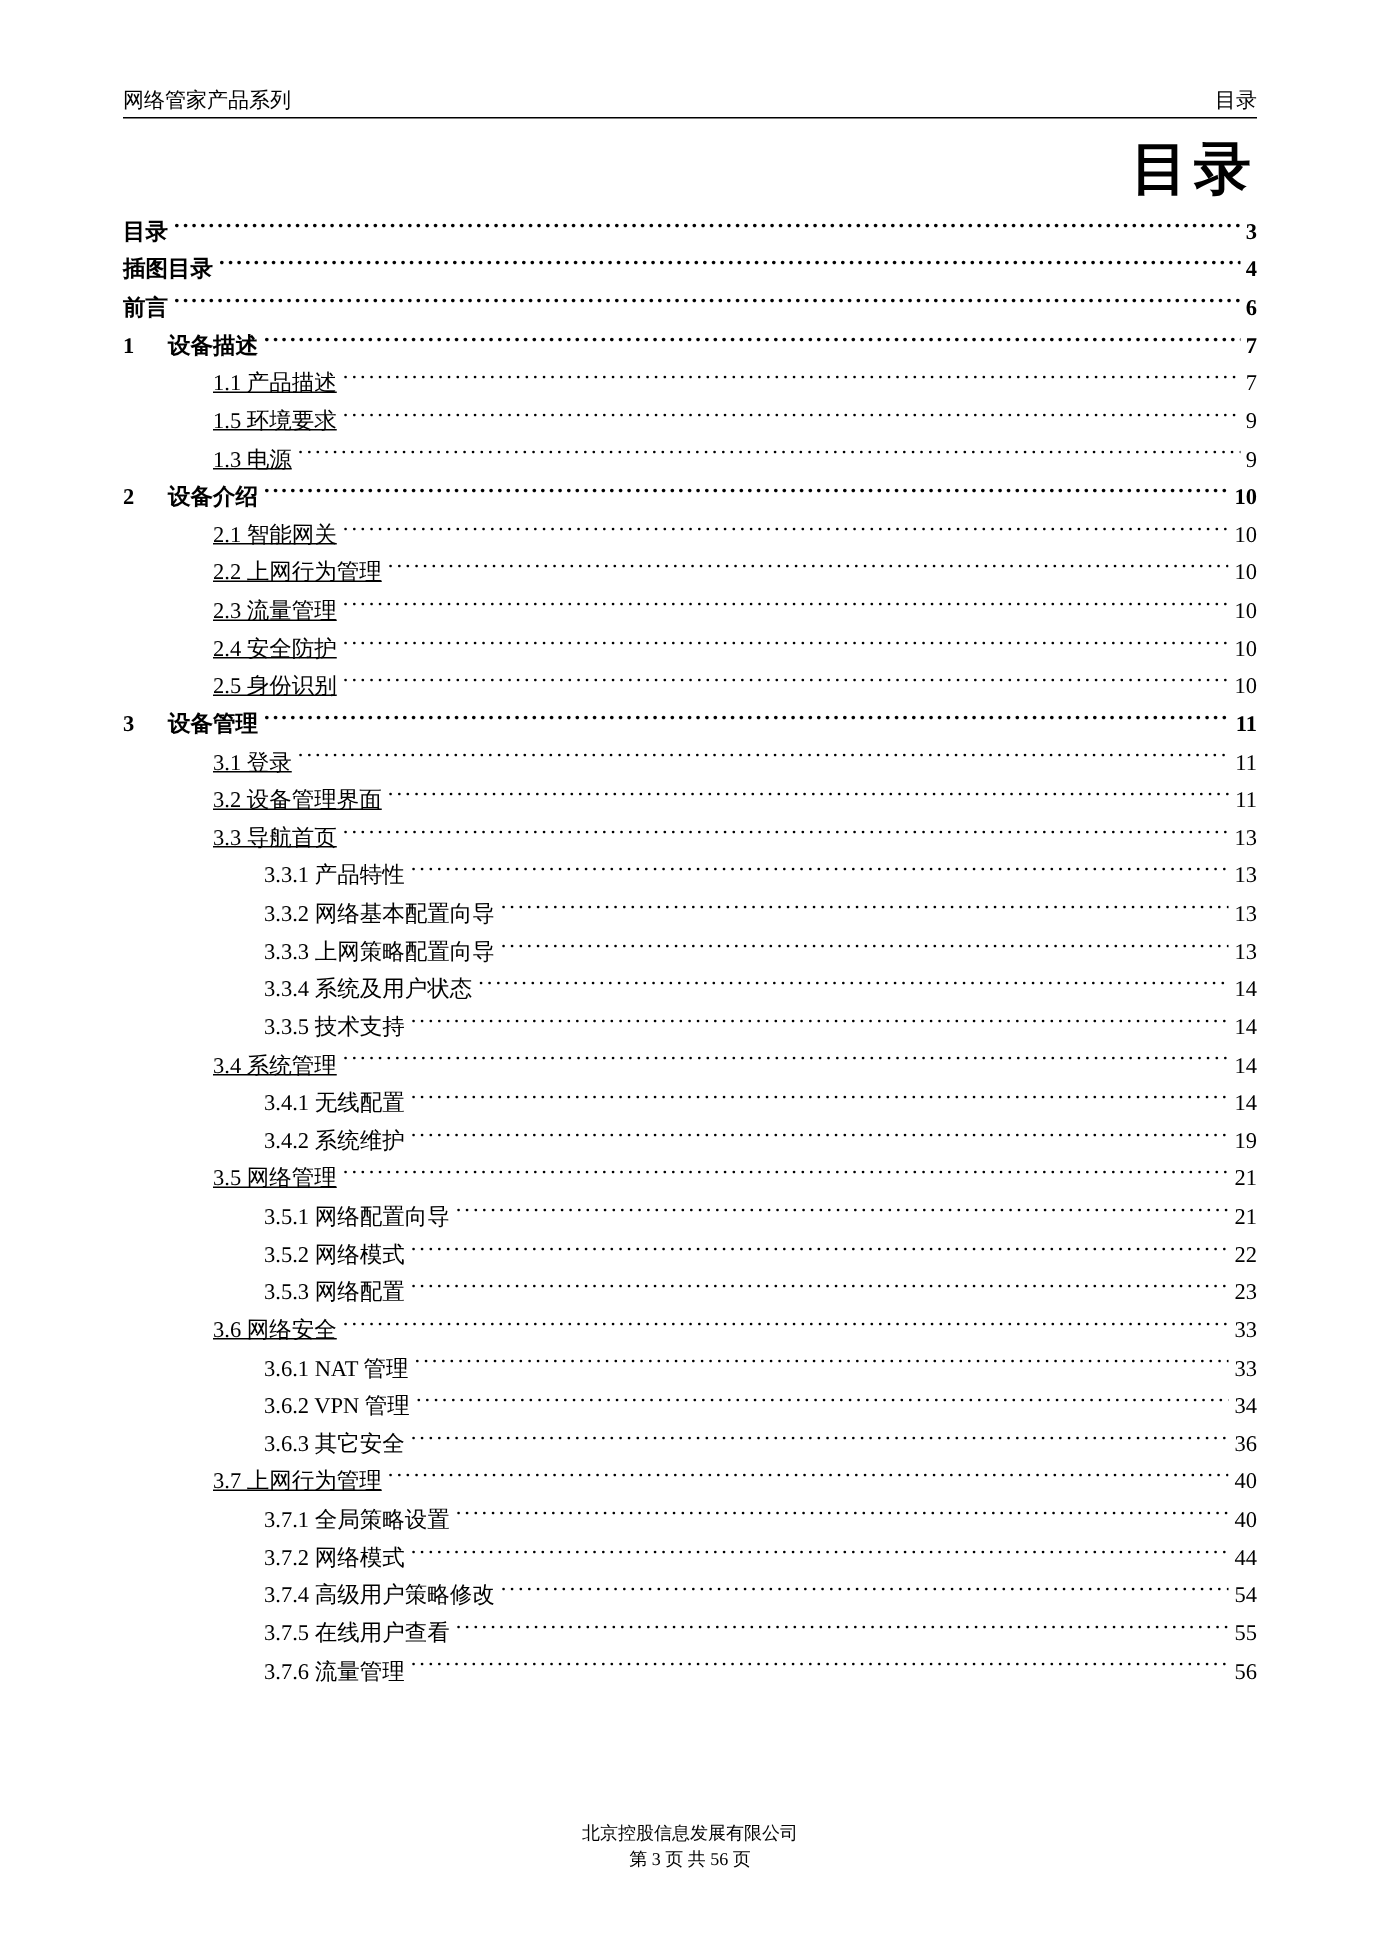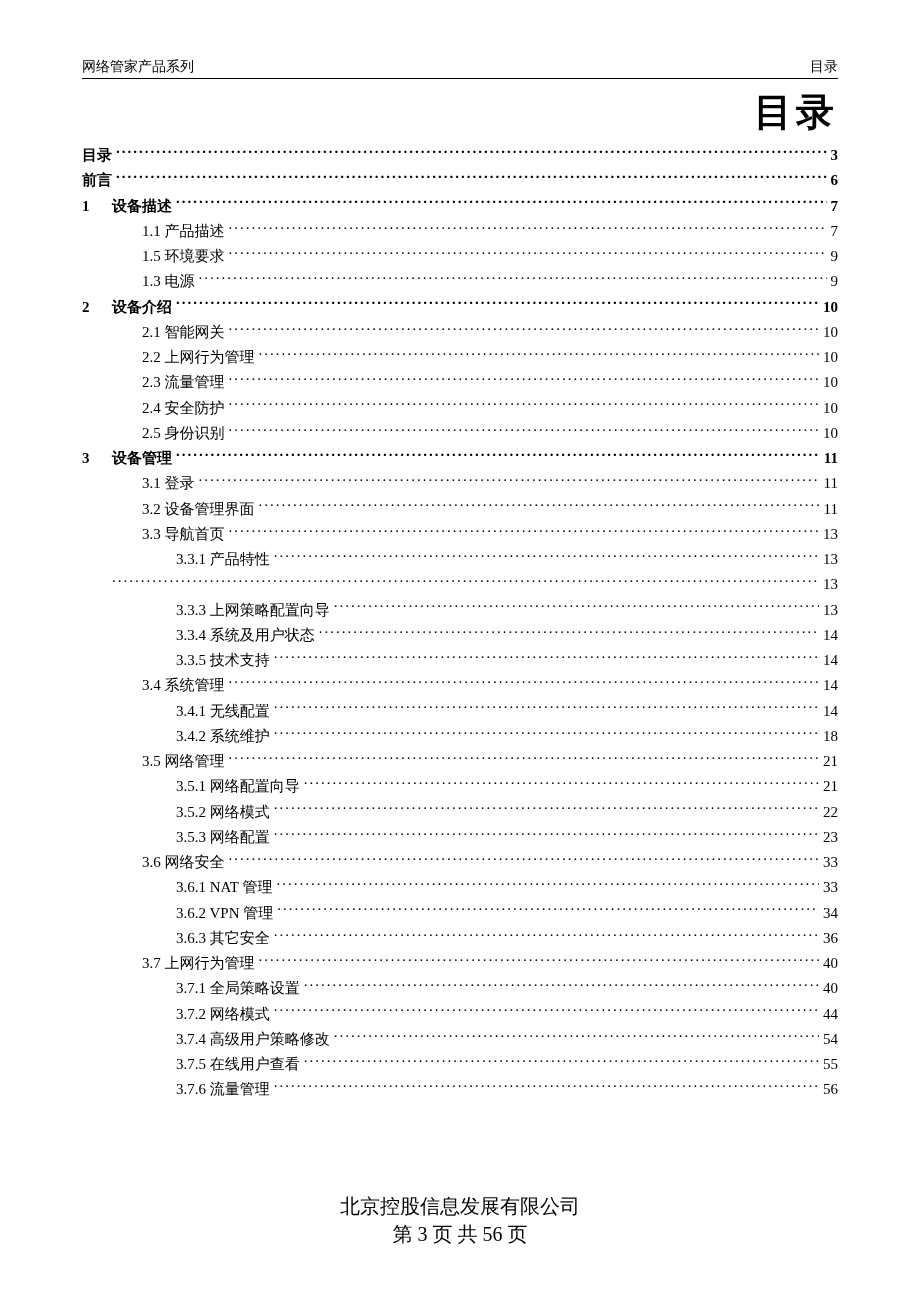--- a/index.html
+++ b/index.html
@@ -71,29 +71,29 @@
     color: #000;
     overflow: hidden;
     white-space: nowrap;
   }
   .leader.bold::after { font-weight: bold; }
   .pg {
     flex: 0 0 auto;
     padding-left: 4px;
     font-family: "Times New Roman", serif;
   }
-  .indent-1 { padding-left: 30px; }
+  .indent-1 { padding-left: 30px; text-decoration: underline; }
   .indent-2 { padding-left: 64px; }
   .footer {
     position: absolute;
     left: 0;
     right: 0;
     bottom: 54px;
     text-align: center;
-    font-size: 20px;
+    font-size: 12px;
     line-height: 1.4;
   }
 </style>
 </head>
 <body>
 
 <div class="page">
 
   <div class="header-row">
     <span>网络管家产品系列</span>
@@ -104,20 +104,26 @@
 
   <div id="toc-container">
       <div class="toc-line bold">
         <span class="num-col empty" style="width: 0px;"></span>
         <span class="label">目录</span>
         <span class="leader bold"></span>
         <span class="pg" style="font-weight: bold;">3</span>
       </div>
       <div class="toc-line bold">
         <span class="num-col empty" style="width: 0px;"></span>
+        <span class="label">插图目录</span>
+        <span class="leader bold"></span>
+        <span class="pg" style="font-weight: bold;">4</span>
+      </div>
+      <div class="toc-line bold">
+        <span class="num-col empty" style="width: 0px;"></span>
         <span class="label">前言</span>
         <span class="leader bold"></span>
         <span class="pg" style="font-weight: bold;">6</span>
       </div>
       <div class="toc-line bold">
         <span class="num-col">1</span>
         <span class="label">设备描述</span>
         <span class="leader bold"></span>
         <span class="pg" style="font-weight: bold;">7</span>
       </div>
@@ -200,20 +206,21 @@
         <span class="pg">13</span>
       </div>
       <div class="toc-line">
         <span class="num-col empty"></span>
         <span class="label indent-2">3.3.1  产品特性</span>
         <span class="leader"></span>
         <span class="pg">13</span>
       </div>
       <div class="toc-line">
         <span class="num-col empty"></span>
+        <span class="label indent-2">3.3.2  网络基本配置向导</span>
         <span class="leader"></span>
         <span class="pg">13</span>
       </div>
       <div class="toc-line">
         <span class="num-col empty"></span>
         <span class="label indent-2">3.3.3  上网策略配置向导</span>
         <span class="leader"></span>
         <span class="pg">13</span>
       </div>
       <div class="toc-line">
@@ -237,21 +244,21 @@
       <div class="toc-line">
         <span class="num-col empty"></span>
         <span class="label indent-2">3.4.1  无线配置</span>
         <span class="leader"></span>
         <span class="pg">14</span>
       </div>
       <div class="toc-line">
         <span class="num-col empty"></span>
         <span class="label indent-2">3.4.2  系统维护</span>
         <span class="leader"></span>
-        <span class="pg">18</span>
+        <span class="pg">19</span>
       </div>
       <div class="toc-line">
         <span class="num-col empty"></span>
         <span class="label indent-1">3.5  网络管理</span>
         <span class="leader"></span>
         <span class="pg">21</span>
       </div>
       <div class="toc-line">
         <span class="num-col empty"></span>
         <span class="label indent-2">3.5.1  网络配置向导</span>

